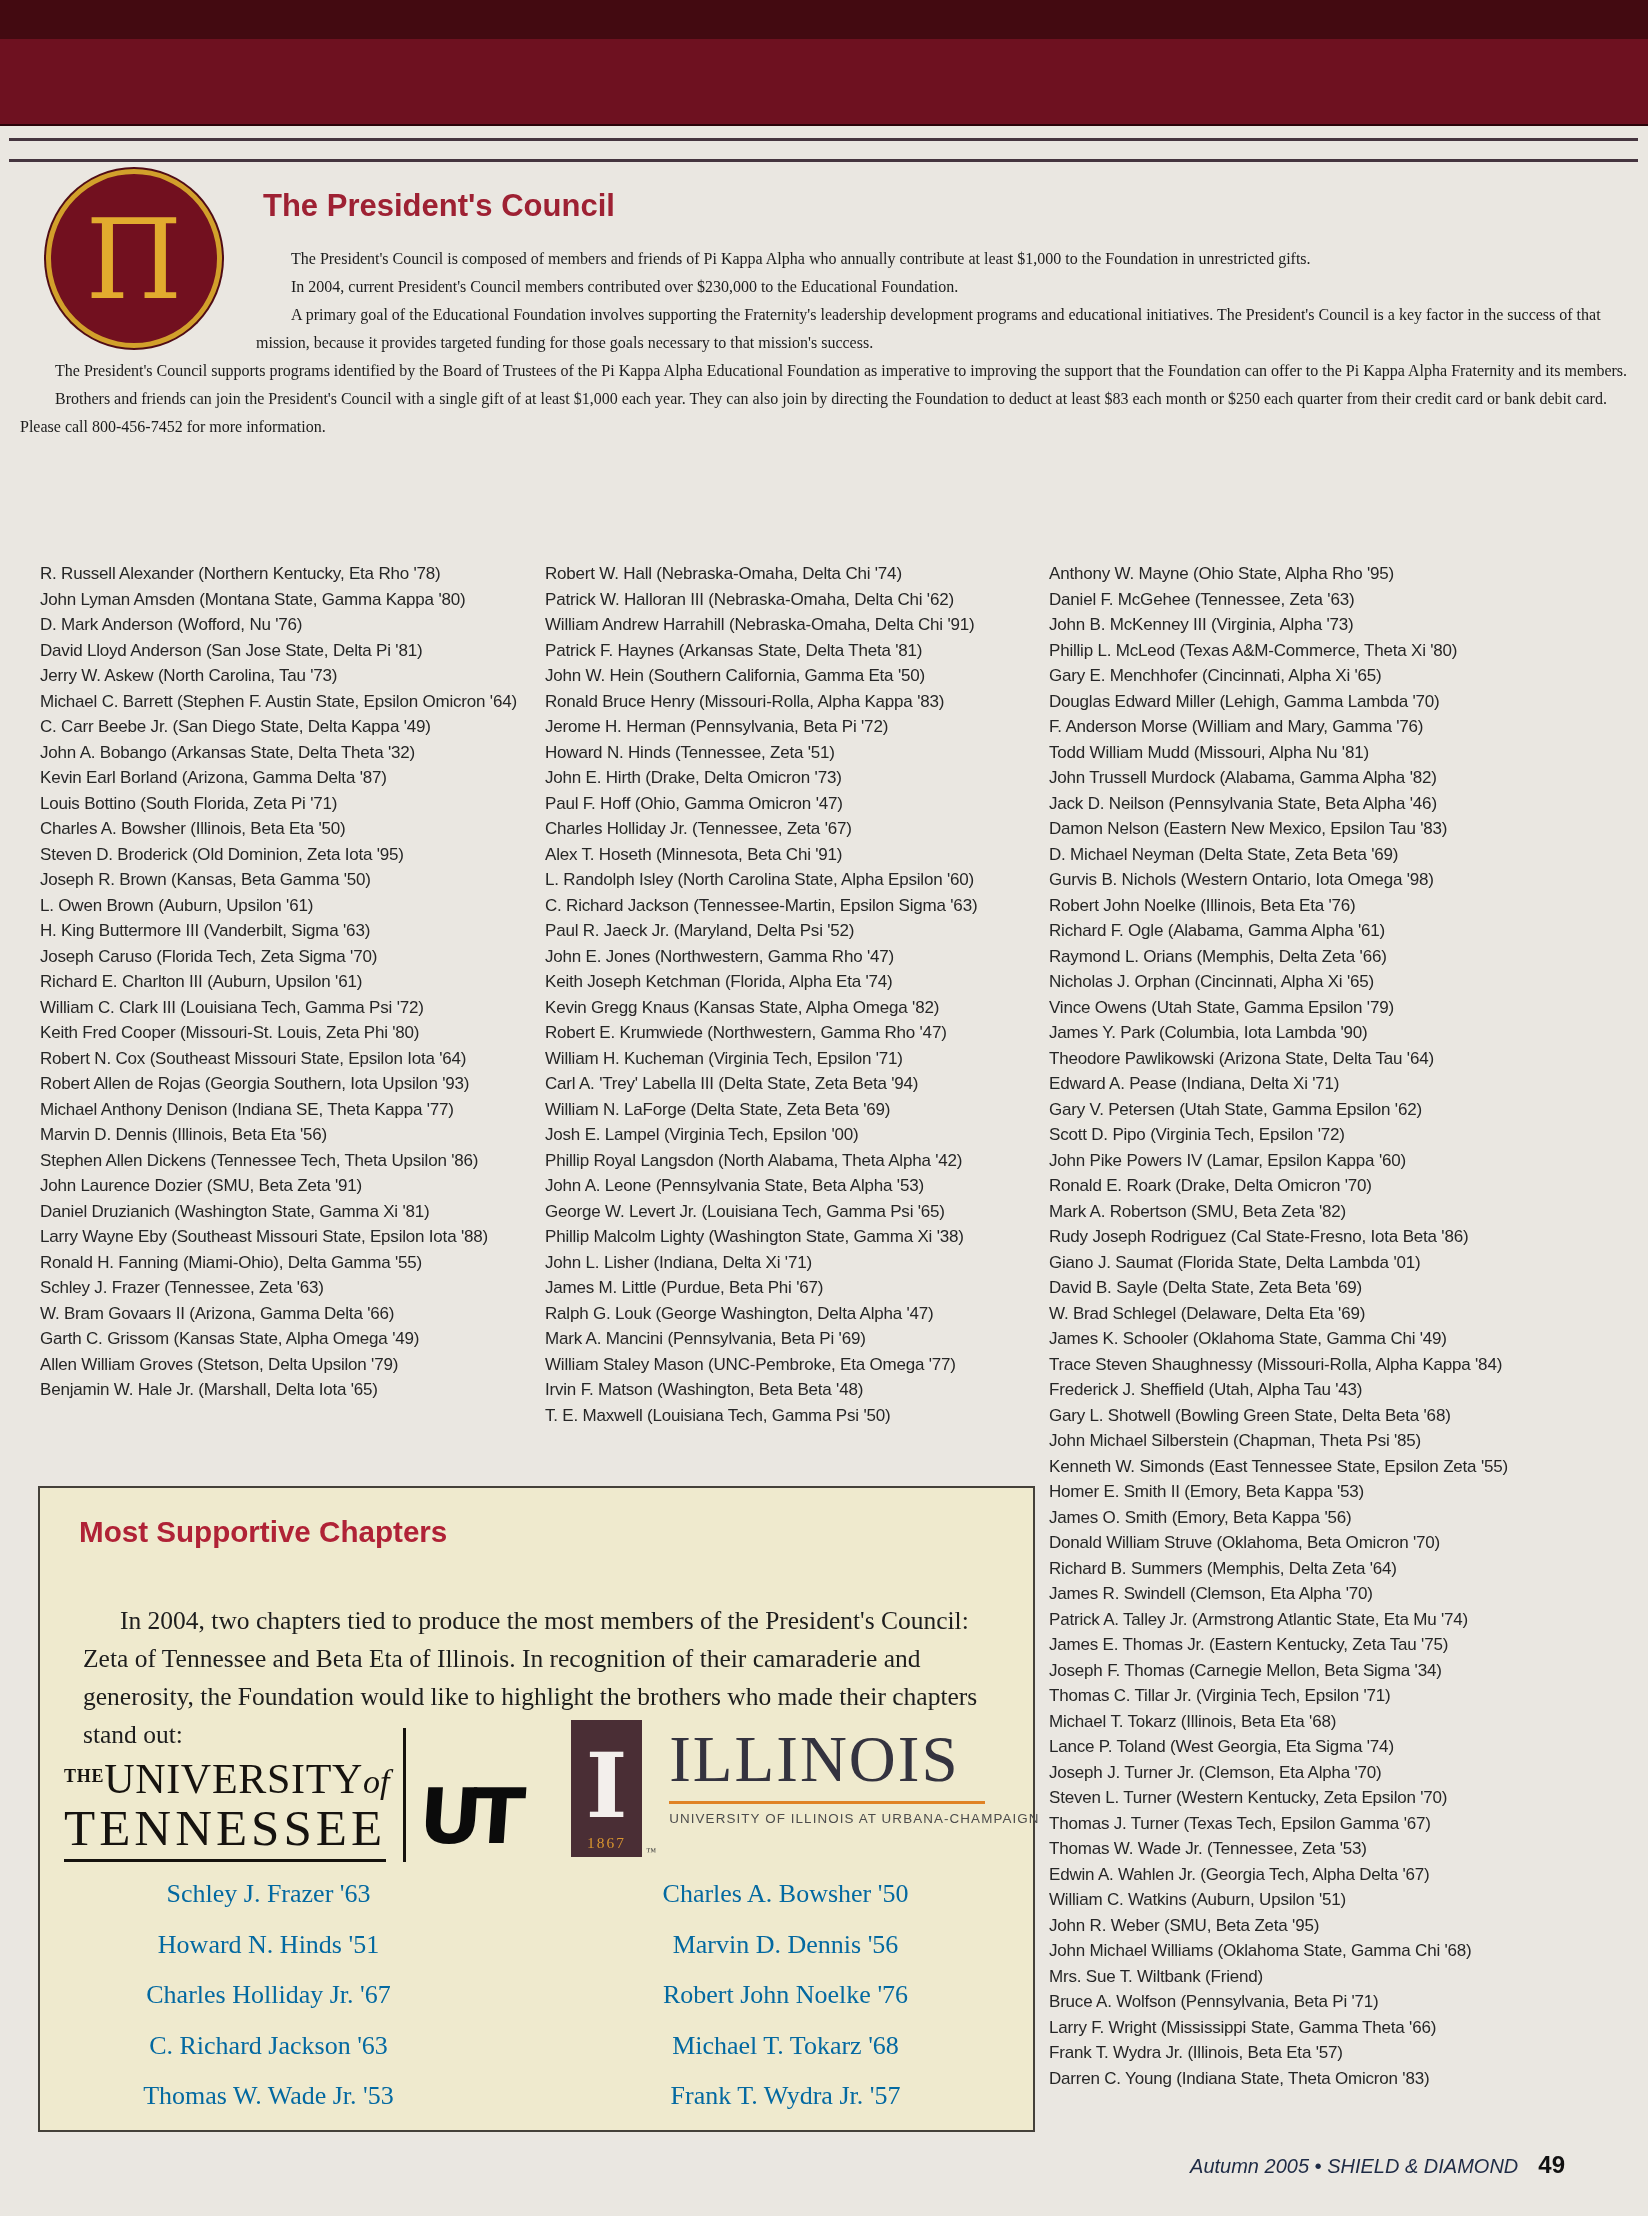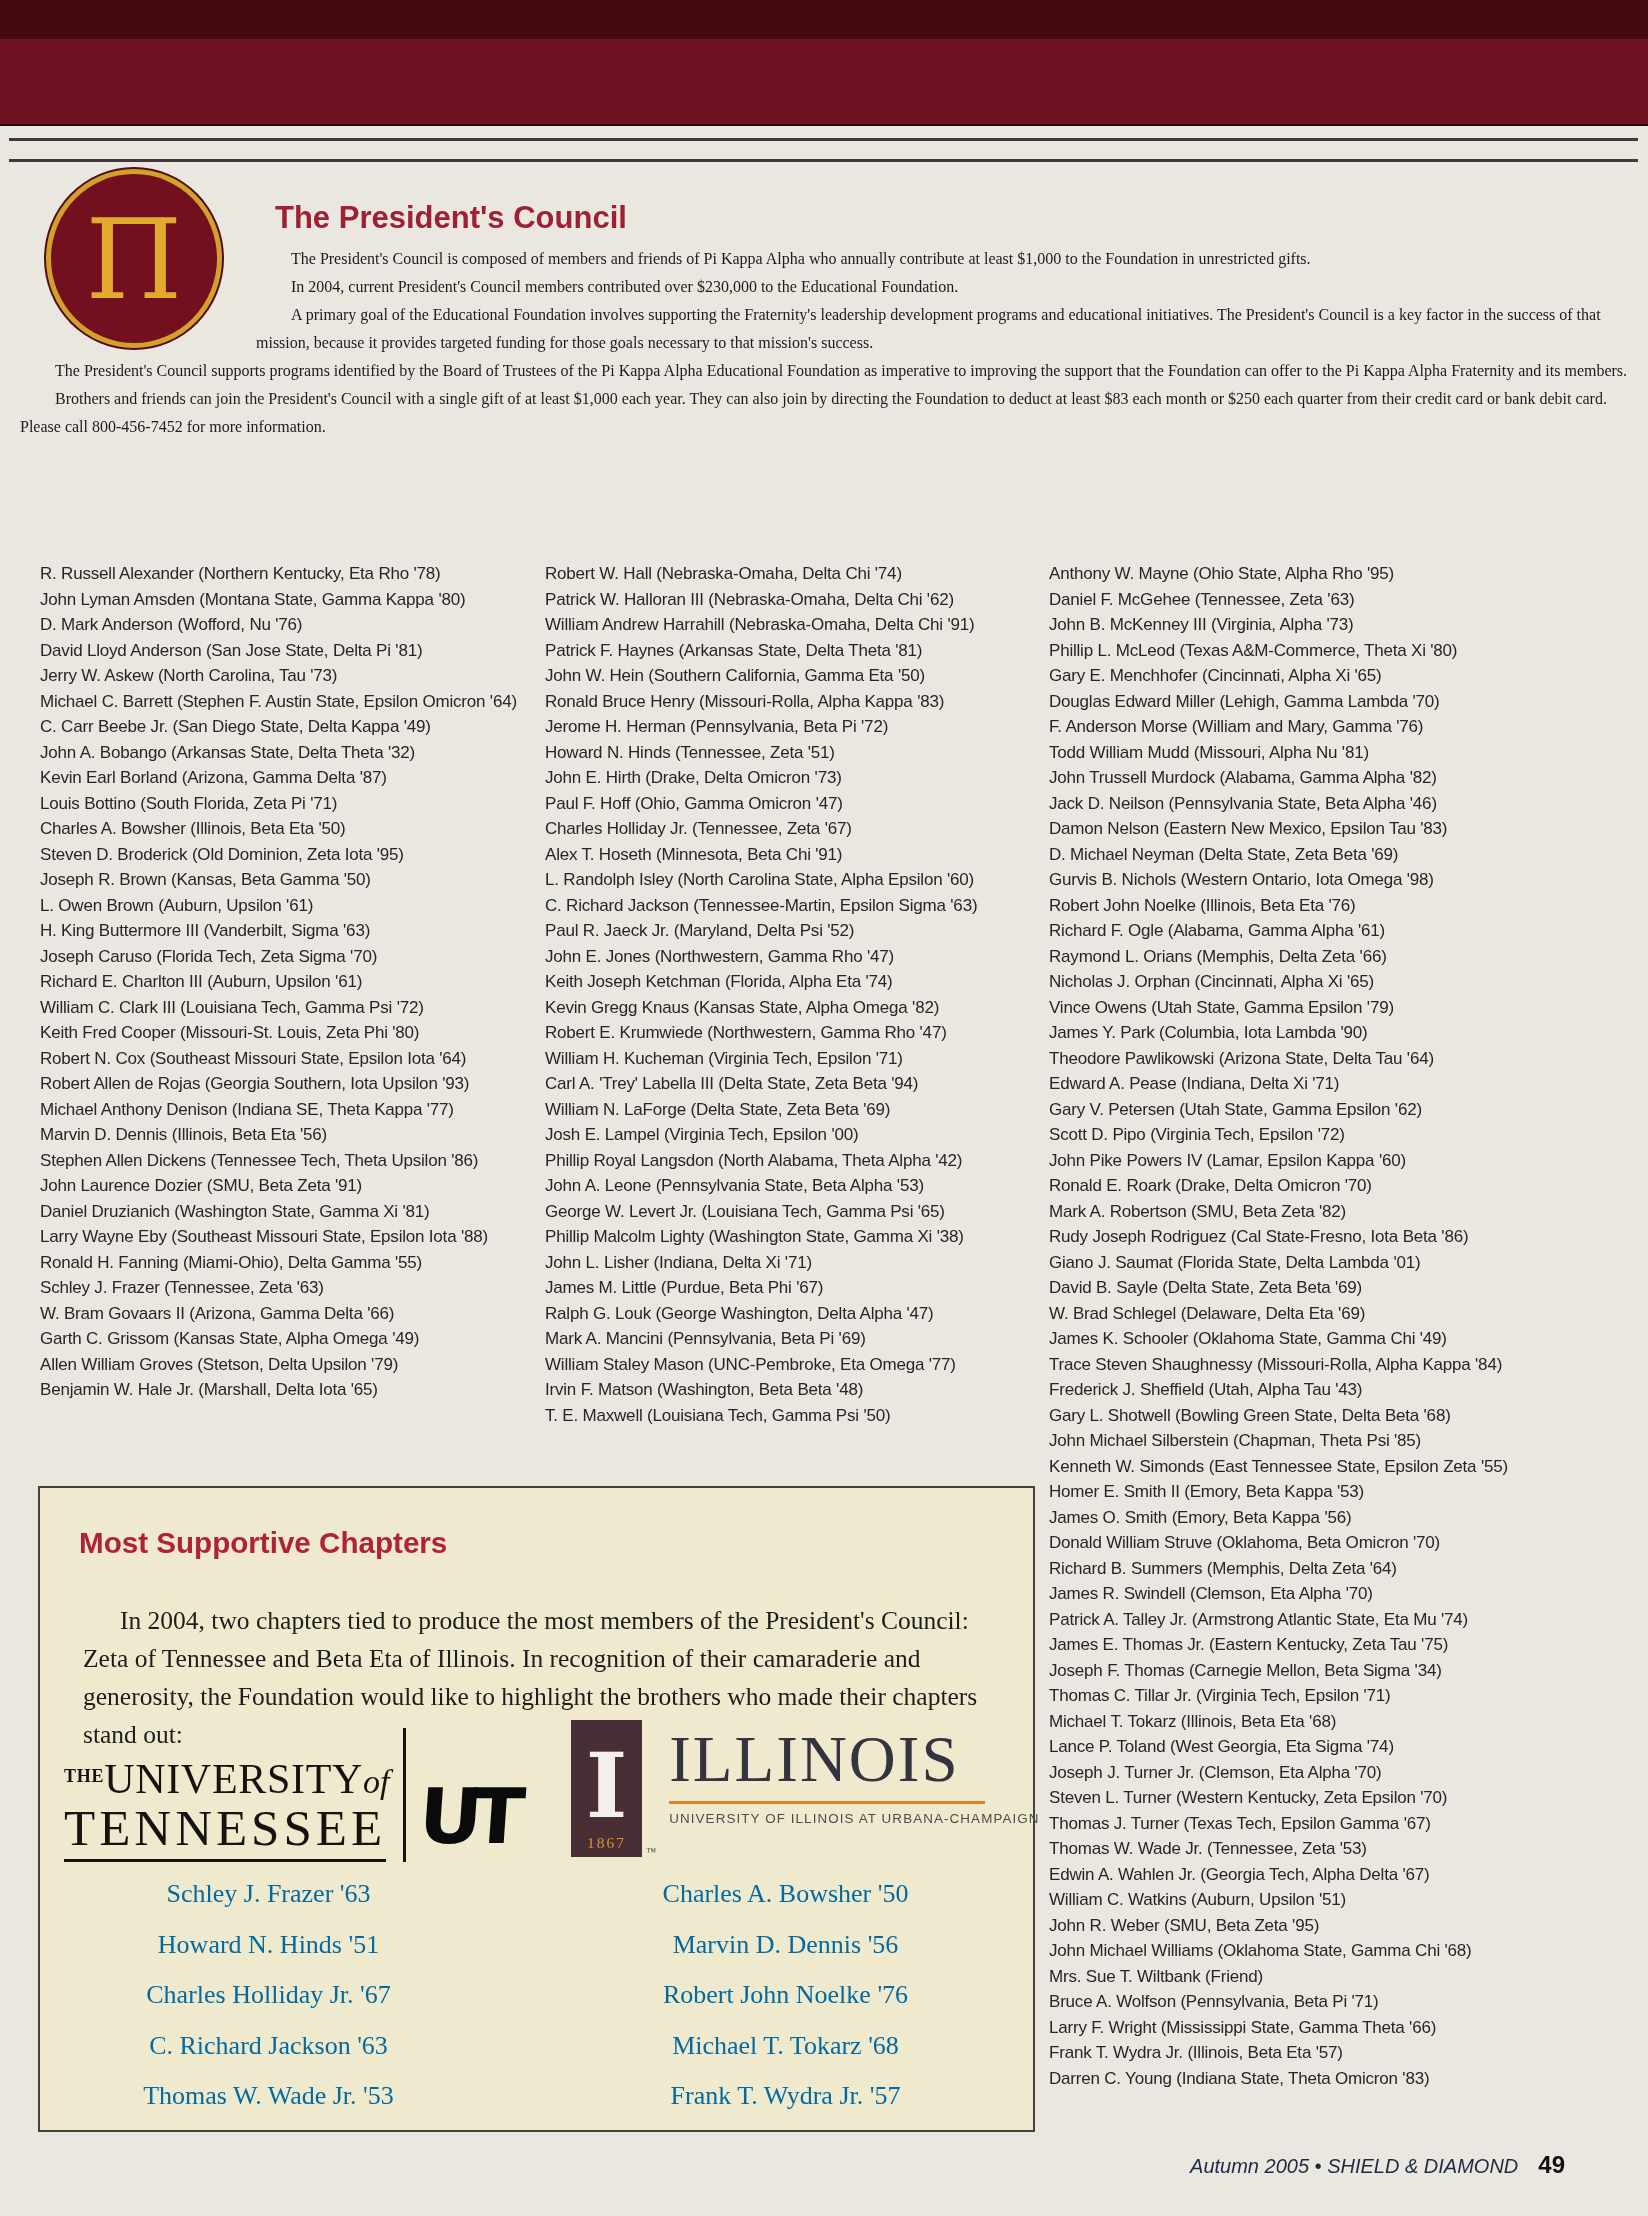--- a/index.html
+++ b/index.html
@@ -19,21 +19,21 @@
   .intro{position:absolute;left:20px;top:245px;width:1608px;font-size:16px;line-height:28px;color:#1c1c1c;}
   .intro .float-spacer{float:left;width:236px;height:101px;}
   .intro-para{text-indent:35px;}
   
   .member-col{position:absolute;top:561px;font-family:"Liberation Sans",sans-serif;font-size:17px;line-height:25.5px;letter-spacing:-0.2px;color:#262626;}
   .col1{left:40px;width:498px;}
   .col2{left:545px;width:497px;}
   .col3{left:1049px;width:586px;}
   
   .box{position:absolute;left:38px;top:1486px;width:997px;height:646px;background:#efeace;border:2px solid #45413a;box-sizing:border-box;}
-  .box-title{position:absolute;left:39px;top:38px;font-family:"Liberation Sans",sans-serif;font-weight:bold;font-size:29.6px;color:#b02236;}
+  .box-title{position:absolute;left:39px;top:27px;font-family:"Liberation Sans",sans-serif;font-weight:bold;font-size:29.6px;color:#b02236;}
   .box-body{position:absolute;left:35px;top:106px;width:900px;font-size:25.5px;line-height:38px;color:#1d1d1d;text-indent:37px;}
   
   .tenn-logo{position:absolute;left:24px;top:240px;display:flex;align-items:flex-end;gap:13.4px;color:#16130f;}
   .tenn-text{text-align:left;line-height:1;}
   .tenn-l1{white-space:nowrap;}
   .tenn-the{font-size:18px;font-weight:bold;letter-spacing:0.7px;vertical-align:10.7px;}
   .tenn-univ{font-size:42px;letter-spacing:0.7px;}
   .tenn-of{font-style:italic;font-size:34px;}
   .tenn-l2{display:inline-block;font-size:51px;letter-spacing:4px;border-bottom:3.4px solid #16130f;padding-bottom:5.4px;margin-top:2.7px;white-space:nowrap;}
   .tenn-divider{width:2.7px;height:134px;background:#16130f;}
@@ -67,21 +67,21 @@
     <div class="band-top"></div>
     <div class="band-edge"></div>
   </div>
   <div class="rule r1"></div>
   <div class="rule r2"></div>
 
   <div class="pi-badge">
     <span class="pi-letter">Π</span>
   </div>
 
-  <h1 class="page-title" style="margin:12px;">The President's Council</h1>
+  <h1 class="page-title" style="margin:0;">The President's Council</h1>
 
   <div class="intro">
     <div class="float-spacer"></div>
   <div class="intro-para">The President's Council is composed of members and friends of Pi Kappa Alpha who annually contribute at least $1,000 to the Foundation in unrestricted gifts.</div>
       <div class="intro-para">In 2004, current President's Council members contributed over $230,000 to the Educational Foundation.</div>
       <div class="intro-para">A primary goal of the Educational Foundation involves supporting the Fraternity's leadership development programs and educational initiatives. The President's Council is a key factor in the success of that mission, because it provides targeted funding for those goals necessary to that mission's success.</div>
       <div class="intro-para">The President's Council supports programs identified by the Board of Trustees of the Pi Kappa Alpha Educational Foundation as imperative to improving the support that the Foundation can offer to the Pi Kappa Alpha Fraternity and its members.</div>
       <div class="intro-para">Brothers and friends can join the President's Council with a single gift of at least $1,000 each year. They can also join by directing the Foundation to deduct at least $83 each month or $250 each quarter from their credit card or bank debit card. Please call 800-456-7452 for more information.</div>
     </div>
 

